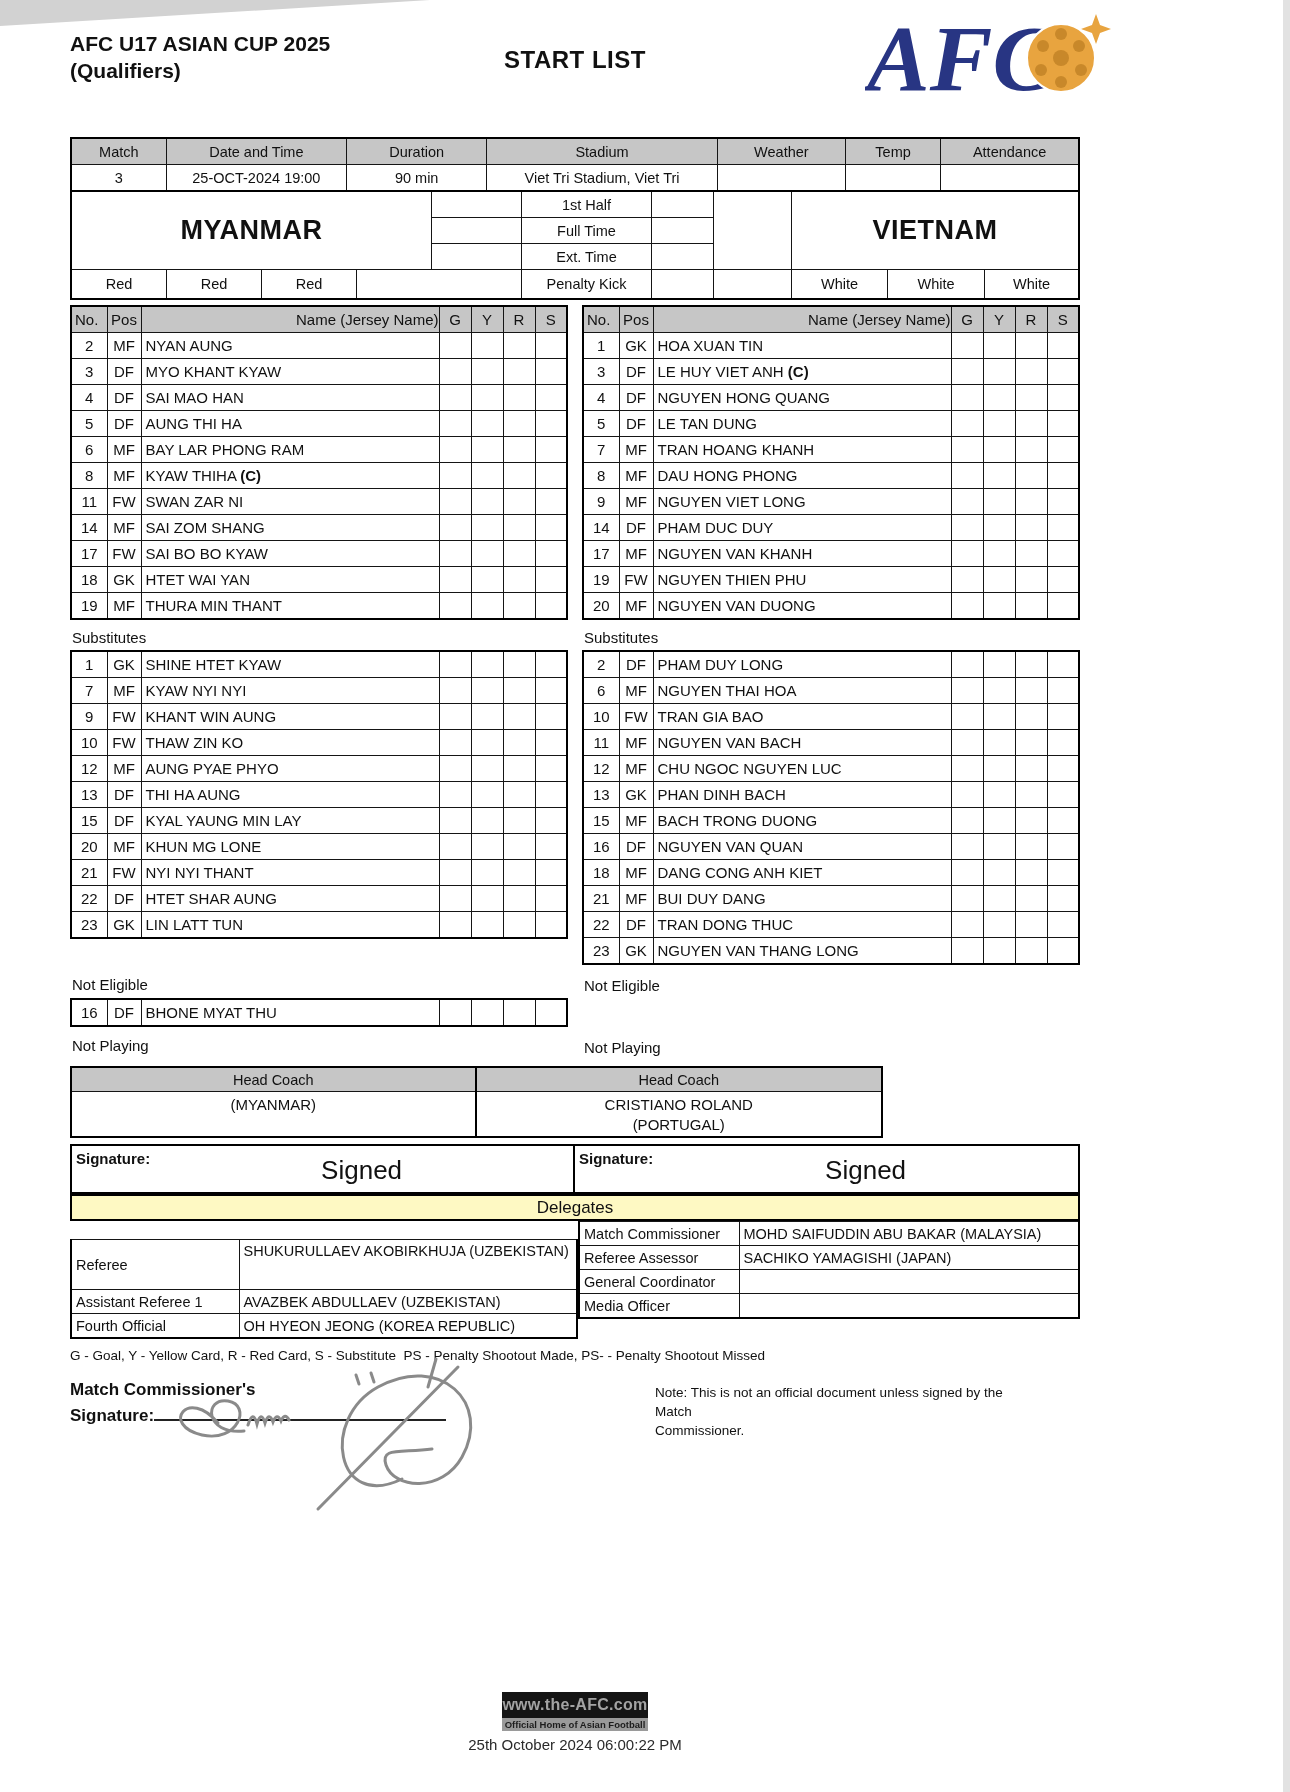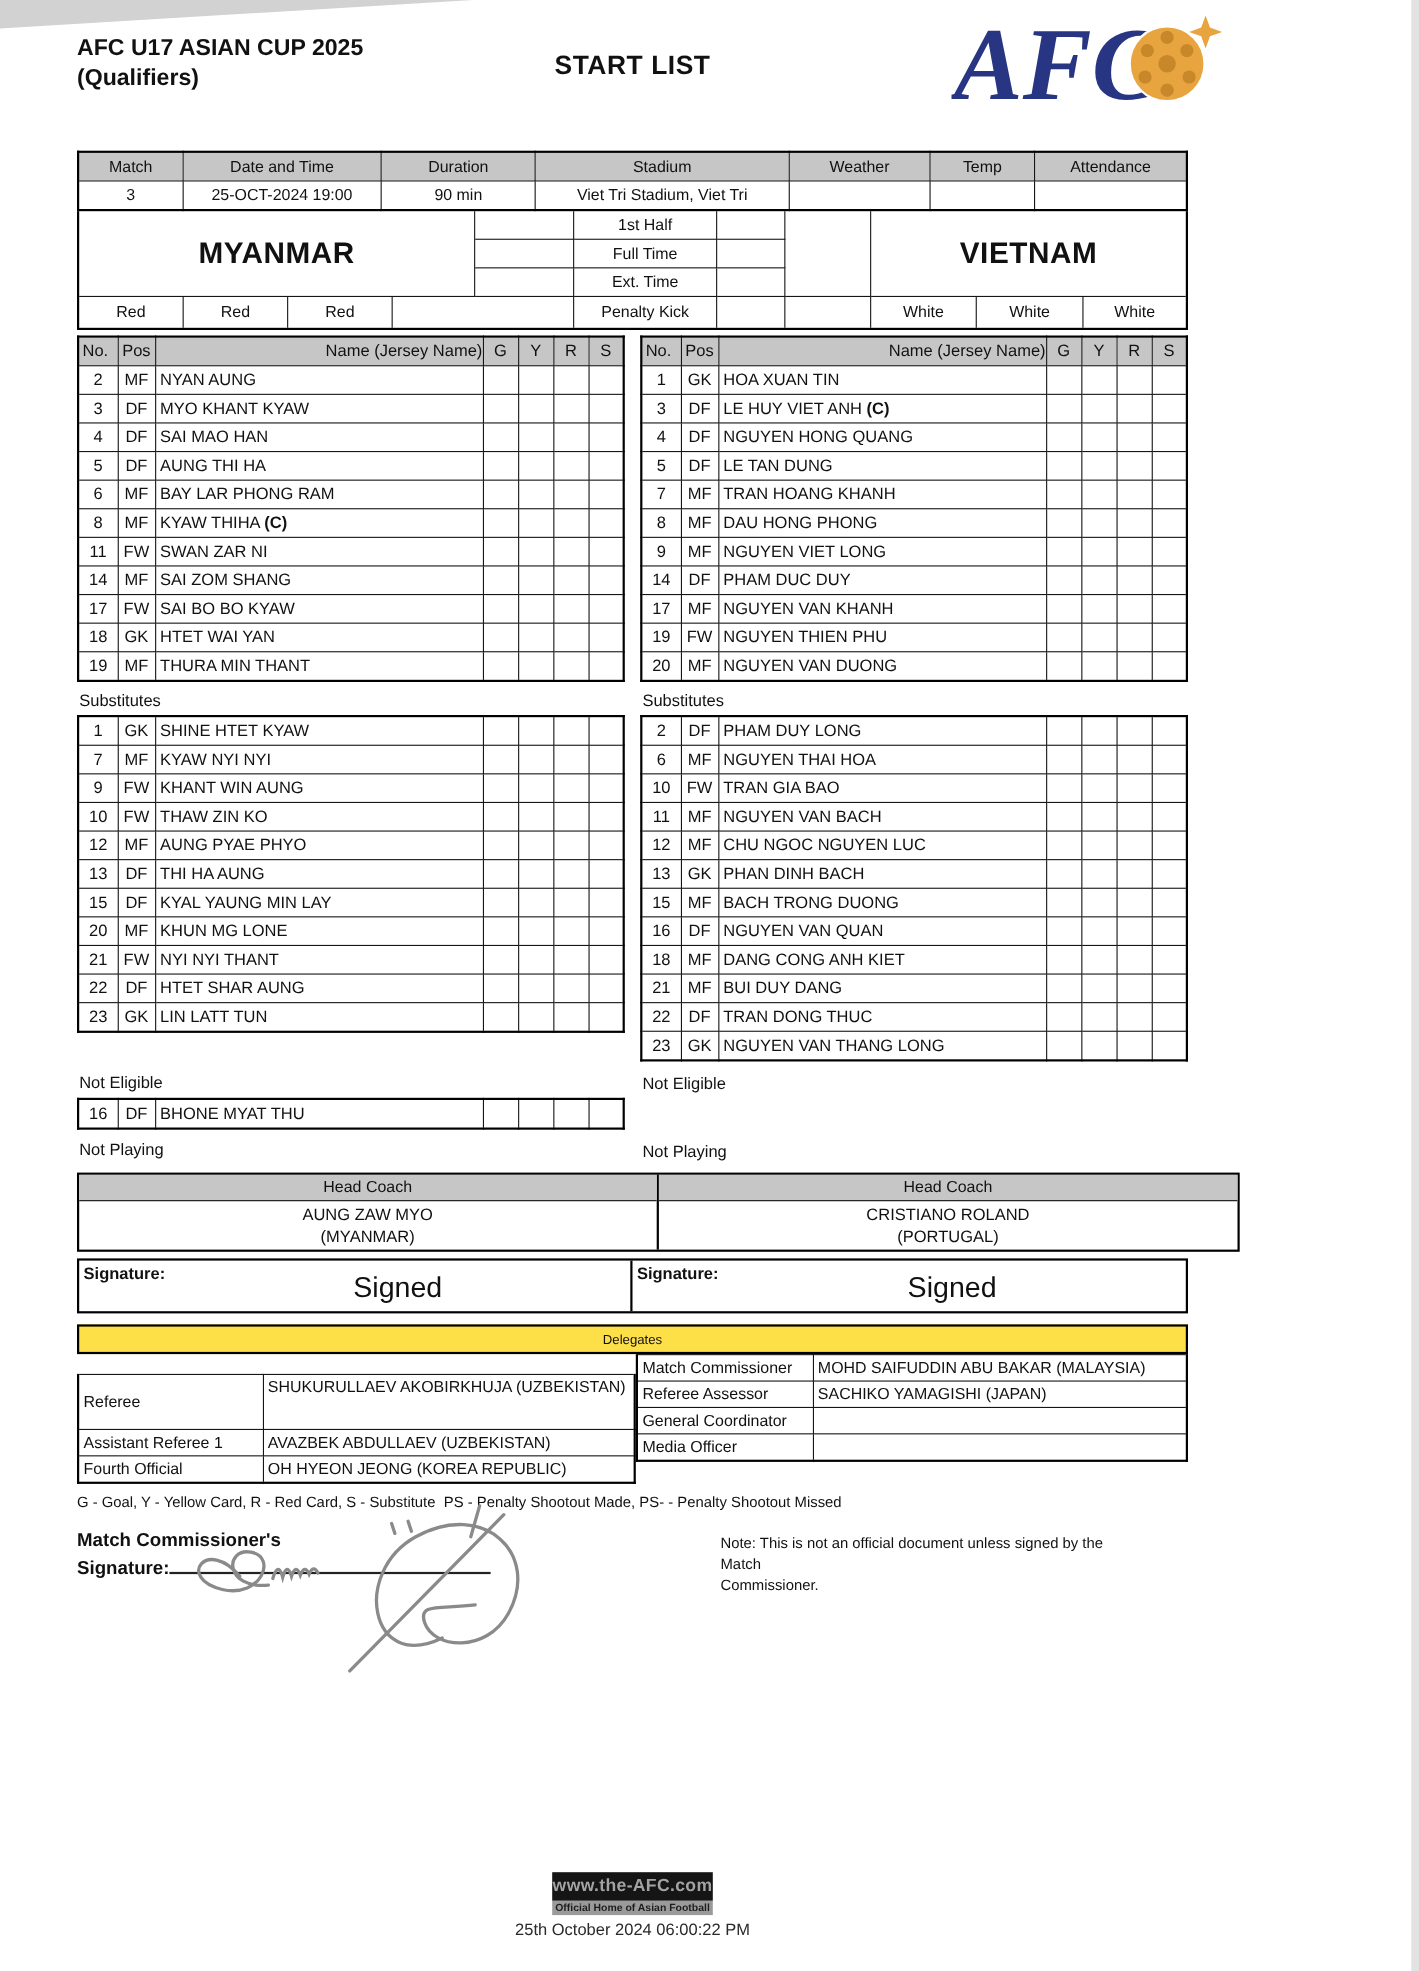--- a/index.html
+++ b/index.html
@@ -44,35 +44,35 @@
   .ptable th.c0{text-align:left;padding-left:3px;}
   .ptable th.c2{text-align:right;padding-left:4px;}
   td.no,td.pos{text-align:center;}
   td.nm{text-align:left;padding-left:4px;}
   .slabel2{font-size:15px;margin:9px 0 4px 2px;}
   .nelabel{font-size:15px;margin:12px 0 5px 2px;}
   .nplabel{font-size:15px;margin:10px 0 0 2px;}
   .spacer27{height:25px;} .spacer33{height:30px;}
 
   
-  .coach{display:flex;margin-top:10px;border:2.5px solid #000;width:1057px;box-sizing:border-box;}
+  .coach{display:flex;margin-top:10px;border:2.5px solid #000;width:813px;box-sizing:border-box;}
   .chalf{width:50%;box-sizing:border-box;}
   .chalf.first{border-right:2px solid #000;}
   .chead{height:23px;background:#c6c6c6;border-bottom:1.6px solid #151515;
          display:flex;align-items:center;justify-content:center;font-size:14.5px;}
   .cval{height:44px;text-align:center;font-size:15px;line-height:20px;padding-top:3px;box-sizing:border-box;}
   .sigrow{display:flex;margin-top:6px;border:2.5px solid #000;width:1010px;box-sizing:border-box;height:50px;}
   .shalf{width:50%;display:flex;box-sizing:border-box;}
   .shalf.first{border-right:2px solid #000;}
   .slbl{font-weight:bold;font-size:15px;padding:4px 0 0 4px;}
   .signed{flex:1;text-align:center;font-size:26px;padding-top:9px;}
 
   
-  .delhead{margin-top:10px;height:23px;background:#fde047;border:2.5px solid #000;
-           display:flex;align-items:center;justify-content:center;font-size:12px;}
+  .delhead{height:23px;background:#fef9c3;border:2.5px solid #000;
+           display:flex;align-items:center;justify-content:center;font-size:17px;}
   .deltables{display:flex;align-items:flex-start;}
   .dtable{border:2.5px solid #000;border-top:none;}
   .dtable td{border:1.6px solid #151515;font-size:14.5px;height:23px;padding:0 4px;
              white-space:nowrap;overflow:hidden;}
   #dleft{width:508px;margin-top:18px;} #dright{width:502px;}
   #dleft tr:first-child td{height:46px;}
   #dleft tr:first-child td.dname{vertical-align:top;padding-top:3px;}
 
   .legend{margin-top:9px;font-size:13.5px;white-space:pre-wrap;}
 
@@ -696,21 +696,20 @@
         <div class="nelabel">Not Eligible</div>
         <div class="spacer33"></div>
         <div class="nplabel">Not Playing</div>
       </div>
     </div>
 
     <div class="coach">
       <div class="chalf first">
         <div class="chead">Head Coach</div>
         <div class="cval">
-          <div>AUNG ZAW MYO</div>
           <div>(MYANMAR)</div>
         </div>
       </div>
       <div class="chalf">
         <div class="chead">Head Coach</div>
         <div class="cval">
           <div>CRISTIANO ROLAND</div>
           <div>(PORTUGAL)</div>
         </div>
       </div>

